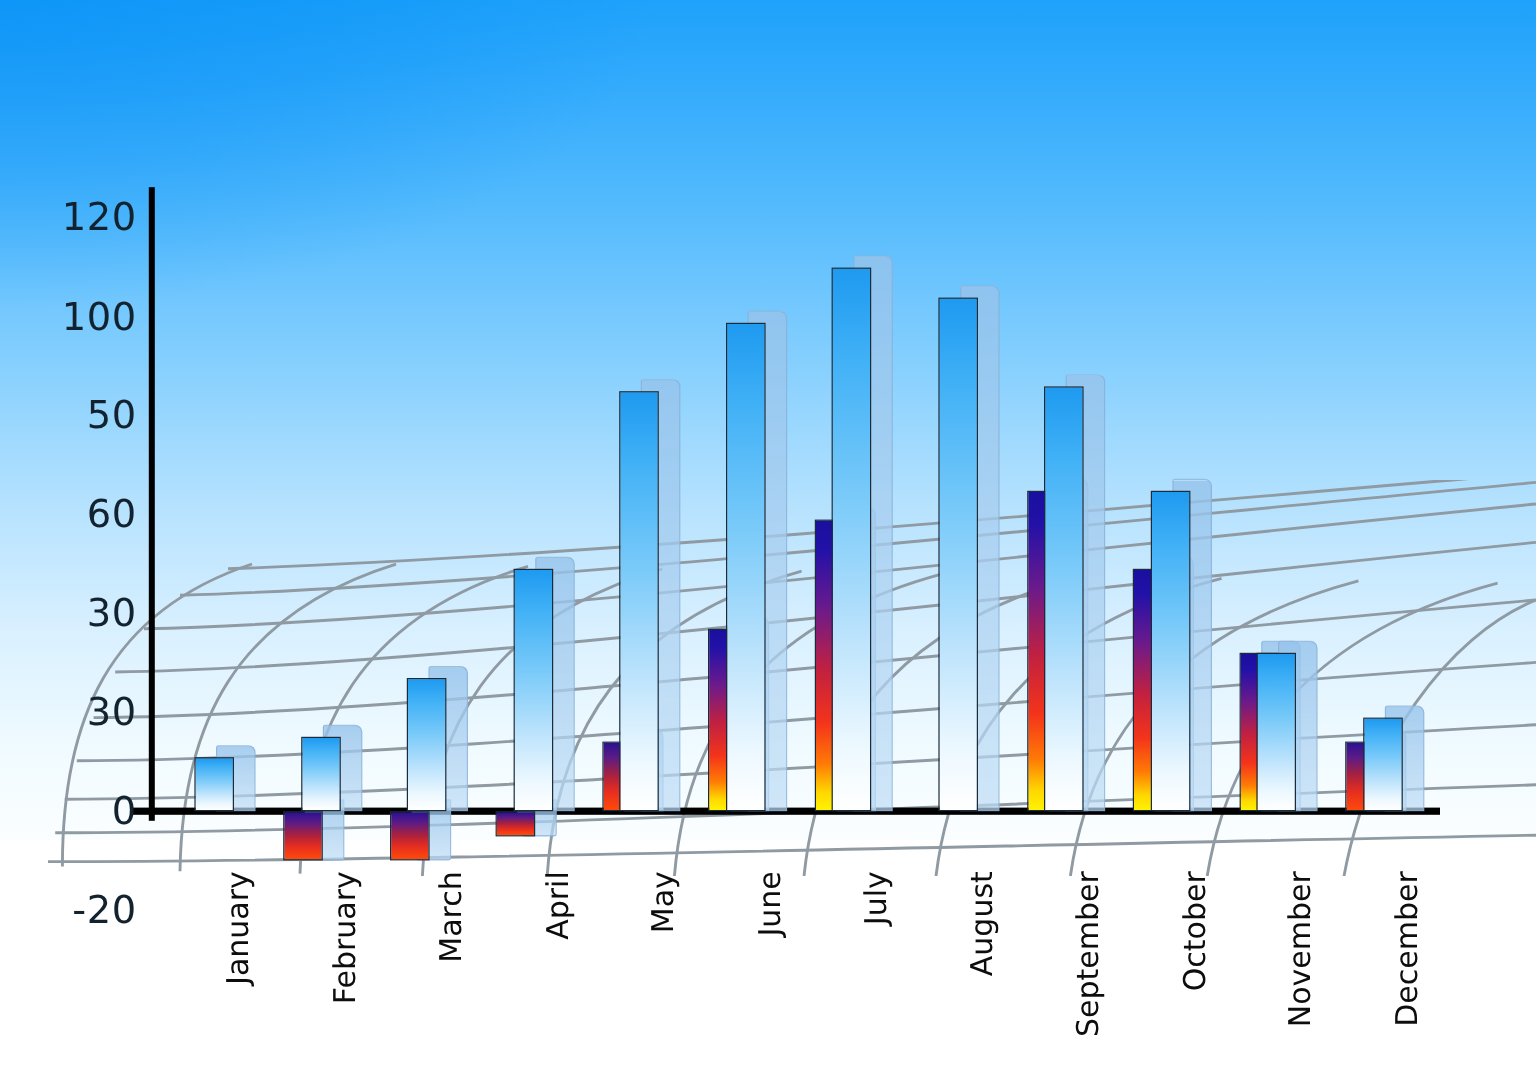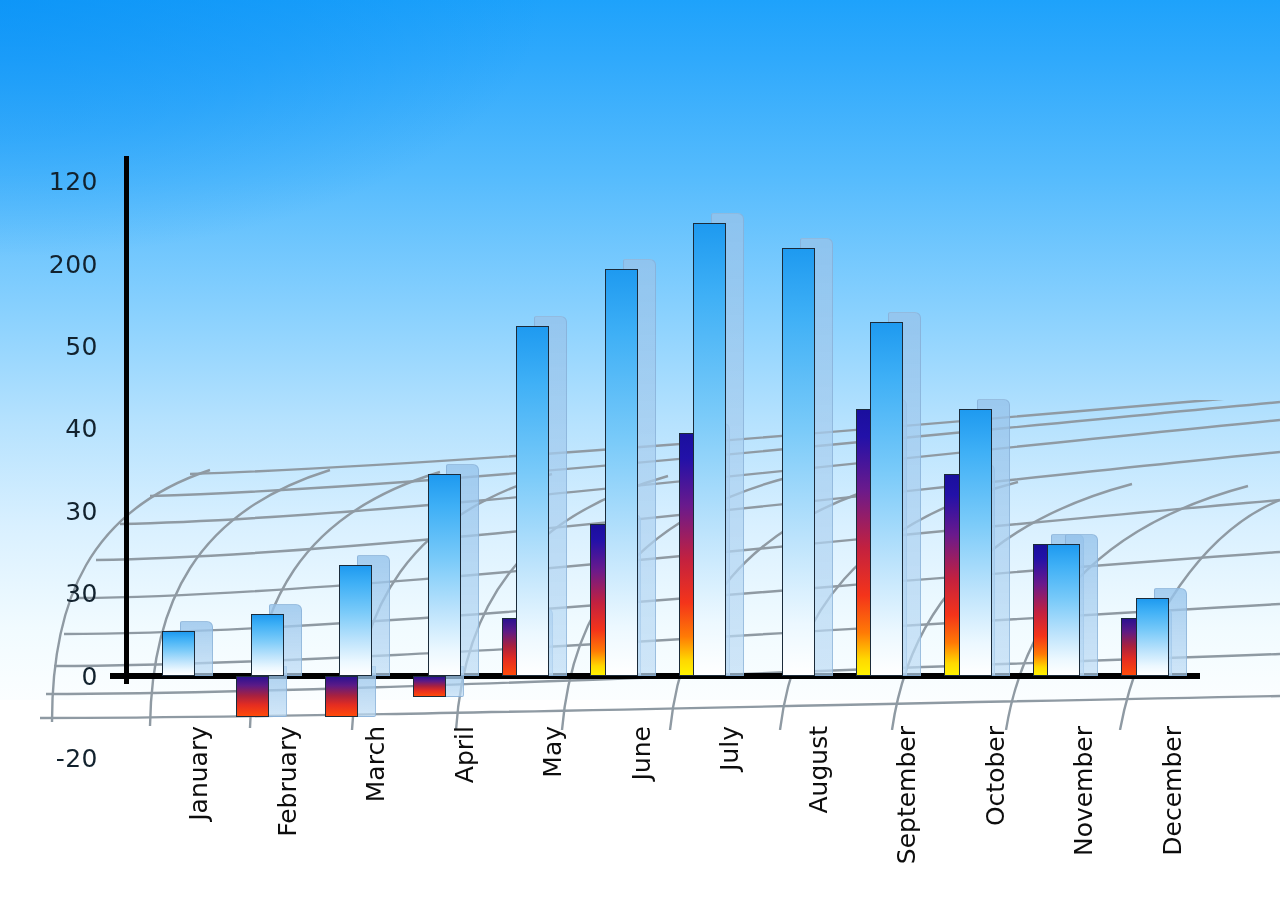--- a/index.html
+++ b/index.html
@@ -42,22 +42,22 @@
   
   .yaxis{
     position:absolute;left:124px;top:156px;width:5px;height:528px;
     background:#000;
   }
   .xaxis{
     position:absolute;left:110px;top:673px;width:1090px;height:6px;
     background:#000;
   }
   .ytick{
-    position:absolute;right:16px;transform:translateY(-50%);
-    font-size:25px;color:#12222e;letter-spacing:.5px;
+    position:absolute;right:0;transform:translateY(-50%);
+    font-size:32px;color:#12222e;letter-spacing:.5px;
     white-space:nowrap;
   }
   .ytick-wrap{position:absolute;left:0px;top:0;width:114px;height:905px;}
 
   
   .bars{position:absolute;left:0;top:0;width:1280px;height:905px;}
   .bar{position:absolute;}
   .bar .front{
     position:absolute;left:0;top:0;width:100%;height:100%;
     border:1.4px solid #1b2b3a;box-sizing:border-box;
@@ -132,23 +132,23 @@
       <path d="M 1120,730 C 1140,622 1206,530 1280,500"></path>
     </g>
   </svg>
 
   <div class="plot">
     <div class="yaxis"></div>
     <div class="xaxis"></div>
 
     <div class="ytick-wrap">
       <div class="ytick" style="top:181px;">120</div>
-      <div class="ytick" style="top:264px;">200</div>
+      <div class="ytick" style="top:264px;">100</div>
       <div class="ytick" style="top:346px;">50</div>
-      <div class="ytick" style="top:428px;">40</div>
+      <div class="ytick" style="top:428px;">60</div>
       <div class="ytick" style="top:511px;">30</div>
       <div class="ytick" style="top:593px;">30</div>
       <div class="ytick" style="top:676px;">0</div>
       <div class="ytick" style="top:758px;">-20</div>
     </div>
   </div>
 
   <div class="bars" id="bars">
       <div class="ghost" style="left: 180px; top: 620.735px; width: 33px; height: 55.265px;"></div>
       <div class="bar" style="left: 162px; top: 630.735px; width: 33px; height: 45.265px;">

